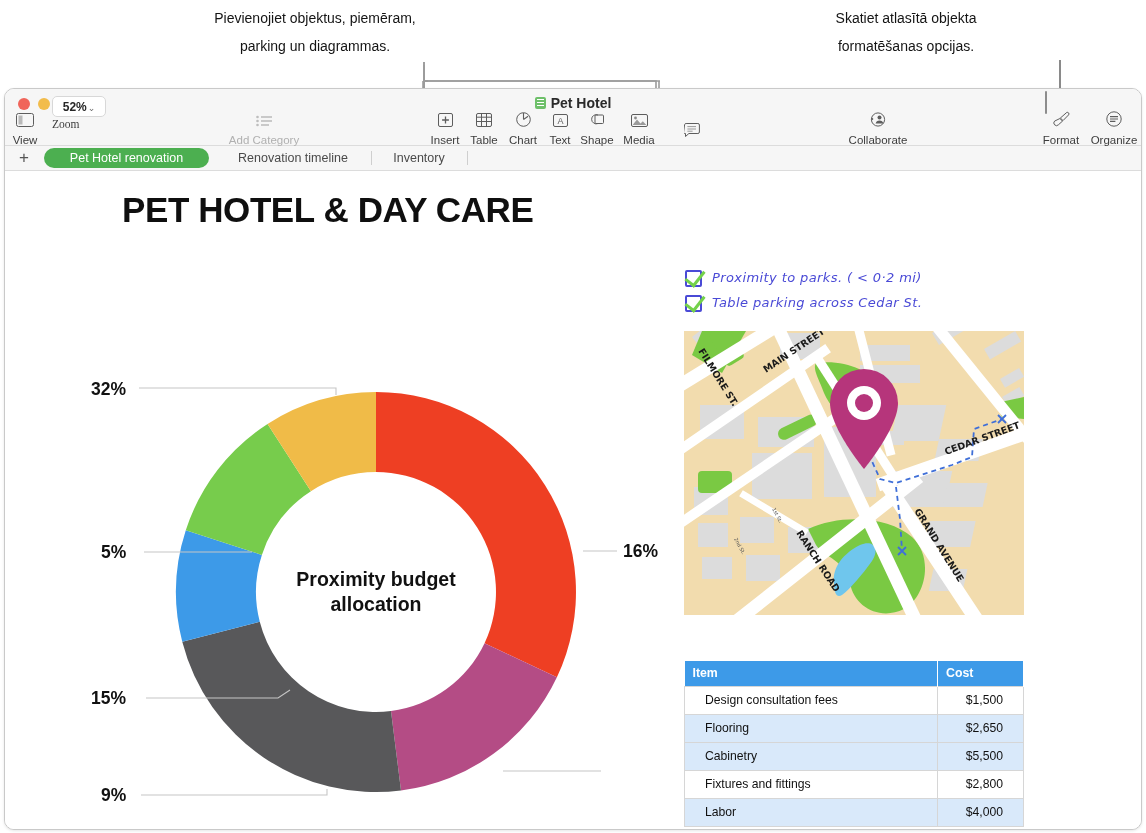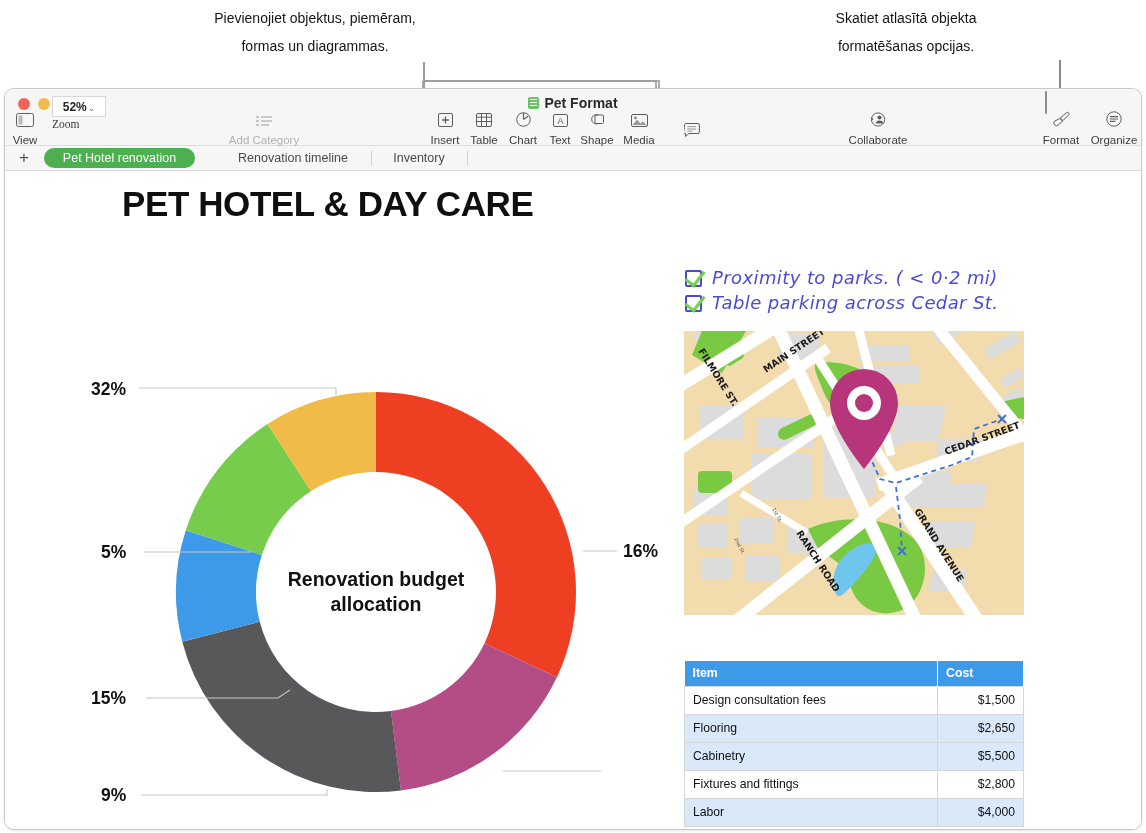--- a/index.html
+++ b/index.html
@@ -69,21 +69,21 @@
     border-radius: 2px; vertical-align: -1px; margin-right: 5px; position: relative;
   }
   #doc-title .fileicon:after{
     content:""; position:absolute; left:2px; top:2px; width:7px; height:8px;
     background: repeating-linear-gradient(to bottom,#fff 0 1px,transparent 1px 3px);
   }
 
   #zoom-pill {
     position: absolute; left: 47px; top: 7px;
     width: 54px; height: 21px; line-height: 21px;
-    background: #fff; border: 1px solid #d8d8d8; border-radius: 0;
+    background: #fff; border: 1px solid #d8d8d8; border-radius: 5px;
     font-size: 12px; font-weight: bold; text-align:center; color:#262626;
   }
   #zoom-pill .chev { font-size: 9px; font-weight: normal; color:#6b6b6b; margin-left:1px;}
   #zoom-lbl { position:absolute; left:47px; top:29px; width:54px; text-align:left; font-size:11.5px; color:#3d3d3d;font-family:Liberation Serif, serif;}
 
   #tb-sep { position:absolute; right: 94px; top: 2px; width: 2px; height: 23px; background: #8d8d8d; border-radius:1px;}
 
   
   #tabbar {
     position: relative; height: 25px; background: #f6f6f6;
@@ -95,21 +95,21 @@
     font-size: 12.5px; color: #4a4a4a; text-align: center; white-space: nowrap;
   }
   .sheet-tab.active { background: #4caf50; color:#fff; border-radius: 10px; }
   .tab-div { position:absolute; top:5px; width:1px; height:14px; background:#cfcfcf; }
 
   
   #canvas { position: relative; height: 658px; background: #fff; }
 
   
   #sheet-title {
-    position: absolute; left: 117px; top: 13px;
+    position: absolute; left: 117px; top: 19px;
     font-size: 35px; font-weight: bold; color: #0f0f0f; letter-spacing: -0.4px;
   }
   #sheet-sub {
     position: absolute; left: 118px; top: 57px;
     font-size: 21px; font-weight: bold; color: #9a9a9a; letter-spacing: -0.2px;
   }
 
   
   #donut-wrap { position: absolute; left: 168px; top: 218px; width: 406px; height: 406px; }
   #donut-center-label {
@@ -131,21 +131,21 @@
   .chk-box {
     width: 17px; height: 17px; border: 2px solid #4a4ad6; border-radius: 2px;
     margin-right: 10px; position: relative; flex: 0 0 auto; margin-top:1px;
   }
   .chk-box:after {
     content:""; position:absolute; left: 2px; top: -5px; width: 9px; height: 16px;
     border-right: 3px solid #74d14a; border-bottom: 3px solid #74d14a;
     transform: rotate(38deg);
   }
   .chk-text {
-    color:#4a4ad6; font-size: 18px; line-height: 18px;
+    color:#4a4ad6; font-size: 13px; line-height: 18px;
     font-family:"DejaVu Sans", sans-serif; font-style: italic; letter-spacing: 0.4px;
   }
 
   
   #map {
     position:absolute; left: 679px; top: 160px; width: 340px; height: 284px;
     overflow: hidden; background: #f2dcae;
   }
 
   
@@ -153,33 +153,33 @@
     position:absolute; left: 679px; top: 490px; width: 340px;
     border-collapse: collapse; font-size: 12.2px; color:#111;
   }
   #cost-table th {
     background: #3d9ae8; color:#fff; font-size: 12.3px; font-weight: bold;
     text-align:left; padding: 5px 8px; height: 25px;
     border-right: 1px solid #fff;
   }
   #cost-table th.cost { width: 86px; }
   #cost-table td {
-    padding: 6px 8px; height: 28px; border: 1px solid #d6d6d6;
+    padding: 6px 20px; height: 28px; border: 1px solid #d6d6d6;
   }
   #cost-table td.amt { text-align: right; }
   #cost-table tr.alt td { background: #d9e9fa; }
 </style>
 </head>
 <body>
 
 <div id="root">
 
   <div class="callout" id="callout-left">
     <div>Pievienojiet objektus, piemēram,</div>
-    <div>formas un diagrammas.</div>
+    <div>parking un diagrammas.</div>
   </div>
   <div class="callout" id="callout-right">
     <div>Skatiet atlasītā objekta</div>
     <div>formatēšanas opcijas.</div>
   </div>
 
   <svg style="position:absolute;left:0;top:0;width:1146px;height:110px;">
     <path d="M424 65 L424 80 L424 78 M424 78 L424 80" stroke="#9b9b9b" stroke-width="1.6" fill="none"></path>
     <path d="M424 62 L424 80" stroke="#9b9b9b" stroke-width="1.6" fill="none"></path>
     <path d="M424 80 L424 88" stroke="#9b9b9b" stroke-width="1.6" fill="none"></path>
@@ -202,21 +202,21 @@
 
     <div id="toolbar">
 
       <div class="traffic">
         <div class="dot r"></div>
         <div class="dot y"></div>
         <div class="dot g"></div>
       </div>
 
       <div id="doc-title">
-        <span class="fileicon"></span><span>Pet Format</span>
+        <span class="fileicon"></span><span>Pet Hotel</span>
       </div>
 
       <div class="tb-item" style="left:-15px;top:22px;">
         <span class="glyph">
           <svg width="18" height="14" viewBox="0 0 18 14">
               <rect x="0.5" y="0.5" width="17" height="13" rx="2" fill="none" stroke="#5d5d5d"></rect>
               <rect x="2.5" y="2.5" width="4" height="9" fill="#b9b9b9"></rect>
             </svg>
         </span>
         <span class="lbl">View</span>
@@ -342,21 +342,21 @@
               <circle cx="8" cy="8" r="7.2" fill="none" stroke="#5d5d5d"></circle>
               <path d="M4 5.6 H12 M4 8 H12 M4 10.4 H9.4" stroke="#5d5d5d" stroke-width="1.1"></path>
             </svg>
         </span>
         <span class="lbl">Organize</span>
       </div>
     </div>
 
     <div id="tabbar">
       <div id="add-sheet">+</div>
-      <div class="sheet-tab active" style="left:39px;width:151px;border-radius:10px;">
+      <div class="sheet-tab active" style="left:39px;width:165px;border-radius:10px;">
         <span>Pet Hotel renovation</span>
       </div>
       <div class="sheet-tab" style="left:218px;width:140px;">
         <span>Renovation timeline</span>
       </div>
       <div class="tab-div" style="left:366px;"></div>
       <div class="sheet-tab" style="left:374px;width:80px;">
         <span>Inventory</span>
       </div>
       <div class="tab-div" style="left:462px;"></div>
@@ -380,21 +380,21 @@
 
             <path fill="#3D9AE8" d="M -193.74 49.73 A 200 200 0 0 1 -190.21 -61.80 L -114.13 -37.08 A 120 120 0 0 0 -116.24 29.84 Z"></path>
 
             <path fill="#77CC4C" d="M -190.21 -61.80 A 200 200 0 0 1 -108.45 -168.10 L -65.07 -100.86 A 120 120 0 0 0 -114.13 -37.08 Z"></path>
 
             <path fill="#F0BB48" d="M -108.45 -168.10 A 200 200 0 0 1 0 -200 L 0 -120 A 120 120 0 0 0 -65.07 -100.86 Z"></path>
           </g>
         </svg>
         <div id="donut-center-label">
           <div>
-            <div>Renovation budget</div>
+            <div>Proximity budget</div>
             <div>allocation</div>
           </div>
         </div>
       </div>
 
       <svg style="position:absolute;left:0;top:0;width:1138px;height:658px;pointer-events:none;">
         <path d="M134 217 L331 217 L331 224" stroke="#c6c6c6" stroke-width="1.1" fill="none"></path>
         <path d="M139 381 L247 381" stroke="#c6c6c6" stroke-width="1.1" fill="none"></path>
         <path d="M141 527 L273 527 L285 519" stroke="#c6c6c6" stroke-width="1.1" fill="none"></path>
         <path d="M136 624 L322 624 L322 618" stroke="#c6c6c6" stroke-width="1.1" fill="none"></path>

